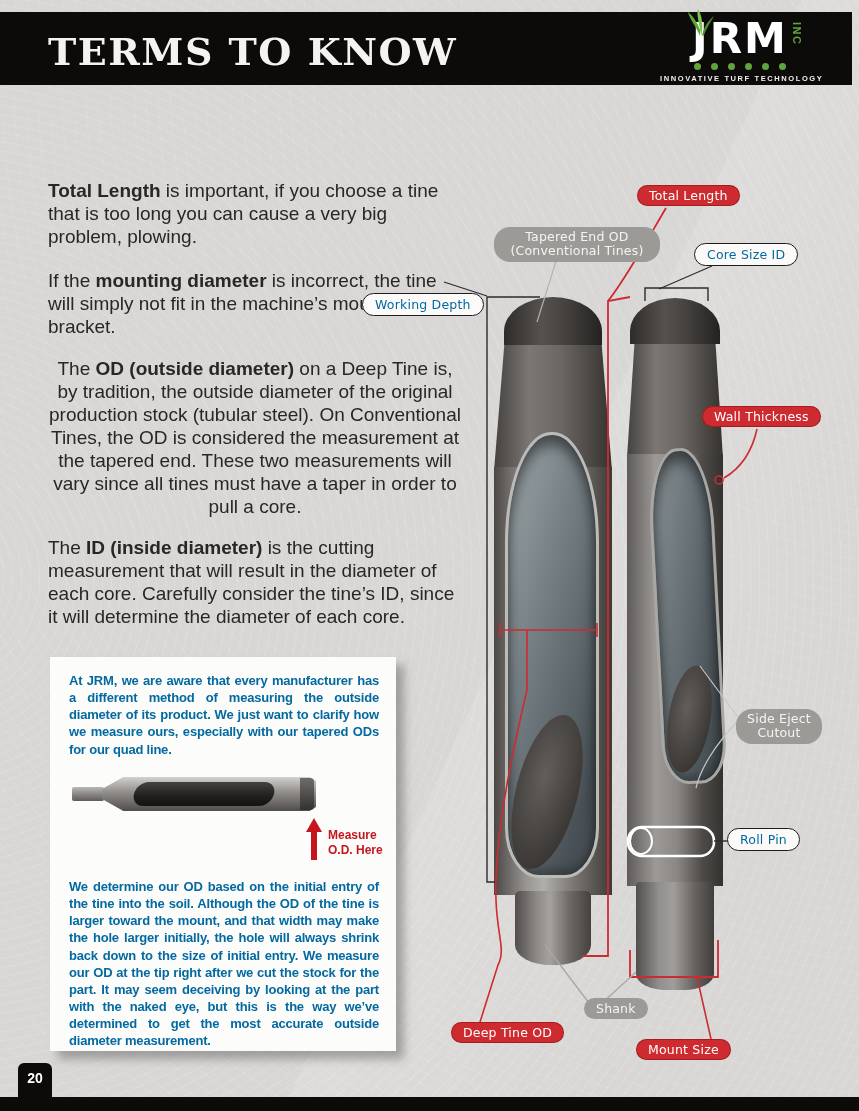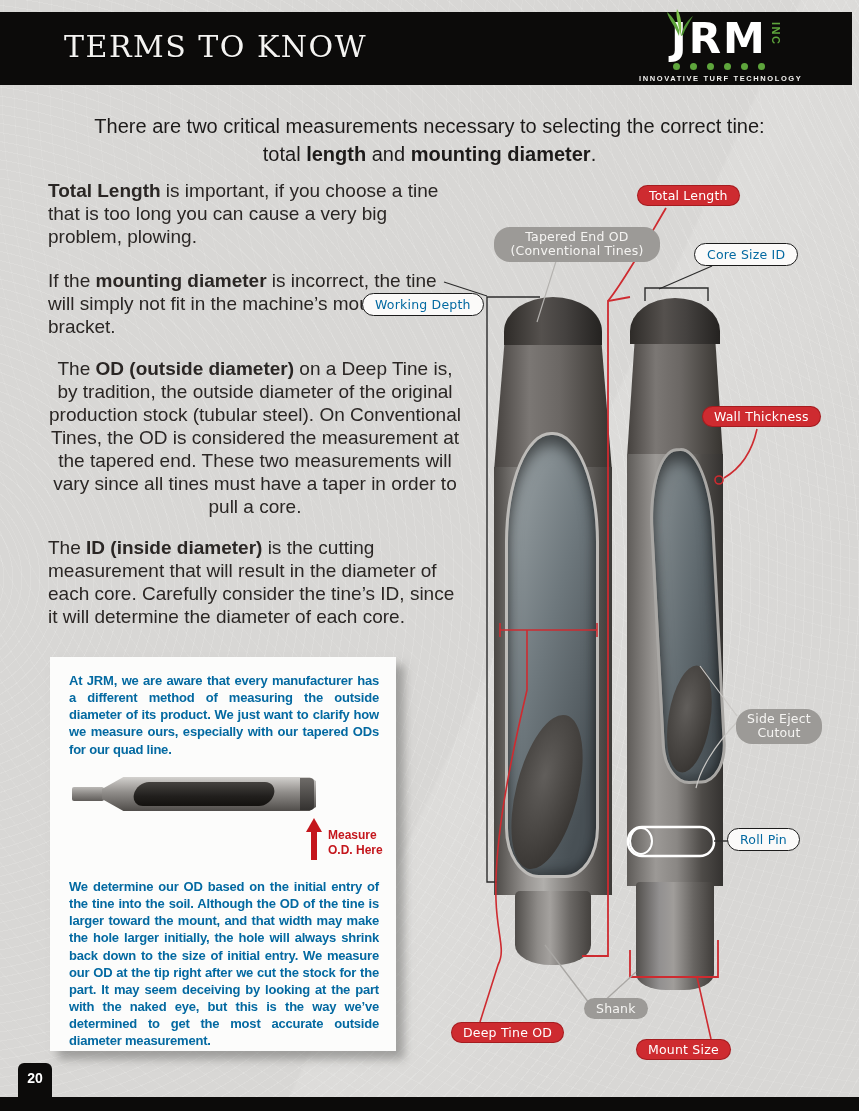--- a/index.html
+++ b/index.html
@@ -13,25 +13,25 @@
     content:"";position:absolute;inset:0;pointer-events:none;z-index:1;
     background:
       repeating-radial-gradient(circle at -8% 52%, rgba(255,255,255,.16) 0 1px, transparent 1px 9px),
       repeating-radial-gradient(circle at 112% 6%, rgba(255,255,255,.10) 0 1px, transparent 1px 12px),
       linear-gradient(115deg, transparent 58%, rgba(255,255,255,.16) 58.3%, rgba(255,255,255,0) 82%);
     opacity:.85;
   }
   
   .header-bar{position:absolute;left:0;top:12px;right:7px;height:73px;background:#0c0b0a;z-index:2;}
   .page-title{
-    position:absolute;left:64px;top:17px;
-    font-family:"DejaVu Serif",serif;font-weight:normal;font-size:30px;letter-spacing:1.5px;
+    position:absolute;left:48px;top:17px;
+    font-family:"DejaVu Serif",serif;font-weight:bold;font-size:38px;letter-spacing:1.5px;
     color:#f4f3f1;text-shadow:0 1px 0 #000;
   }
-  .logo{position:absolute;left:639px;top:6px;width:160px;text-align:center;}
+  .logo{position:absolute;left:660px;top:6px;width:160px;text-align:center;}
   .logo-row{position:relative;display:inline-block;}
   .logo-name{
     font-family:"DejaVu Sans",sans-serif;font-weight:bold;font-size:42px;line-height:1;
     color:#ffffff;letter-spacing:2px;
   }
   .logo-inc{
     position:absolute;right:-15px;top:4px;
     writing-mode:vertical-rl;font-size:11px;font-weight:bold;letter-spacing:1.5px;
     color:var(--logo-green,#5ea53c);
   }
@@ -153,24 +153,20 @@
           <i></i>
           <i></i>
           <i></i>
           <i></i>
           <i></i>
       </div>
       <div class="logo-tagline">INNOVATIVE TURF TECHNOLOGY</div>
     </div>
   </div>
 
-  <div class="intro">
-    <div>There are two critical measurements necessary to selecting the correct tine:</div>
-    <div><span>total </span><b>length</b><span> and </span><b>mounting diameter</b><span>.</span></div>
-  </div>
 
   <div class="col-left">
     <p class="p1"><b>Total Length</b><span> is important, if you choose a tine that is too long you can cause a very big problem, plowing.</span></p>
     <p class="p2"><span>If the </span><b>mounting diameter</b><span> is incorrect, the tine will simply not fit in the machine’s mounting bracket.</span></p>
     <p class="p3"><span>The </span><b>OD (outside diameter)</b><span> on a Deep Tine is, by tradition, the outside diameter of the original production stock (tubular steel). On Conventional Tines, the OD is considered the measurement at the tapered end. These two measurements will vary since all tines must have a taper in order to pull a core.</span></p>
     <p class="p4"><span>The </span><b>ID (inside diameter)</b><span> is the cutting measurement that will result in the diameter of each core. Carefully consider the tine’s ID, since it will determine the diameter of each core.</span></p>
   </div>
 
   <div class="info-box">
     <div class="info-text top">At JRM, we are aware that every manufacturer has a different method of measuring the outside diameter of its product. We just want to clarify how we measure ours, especially with our tapered ODs for our quad line.</div>

